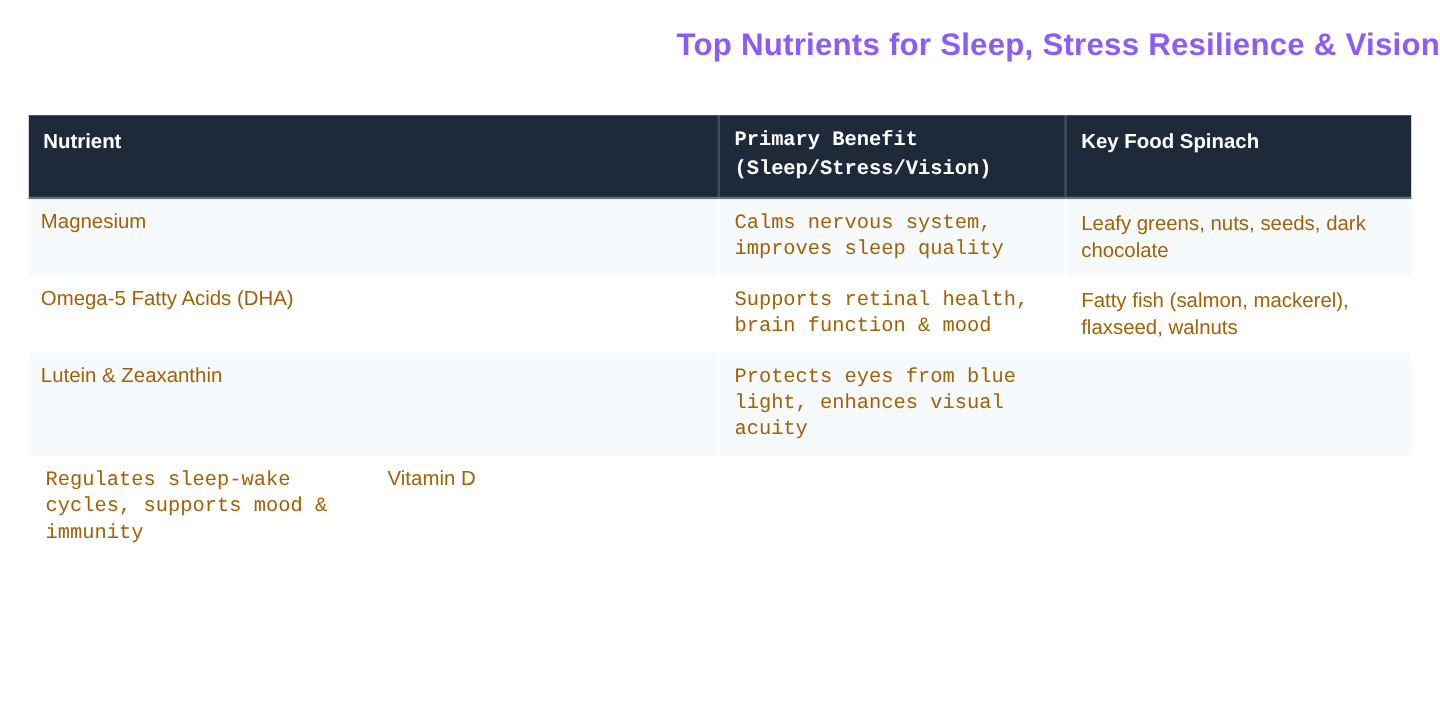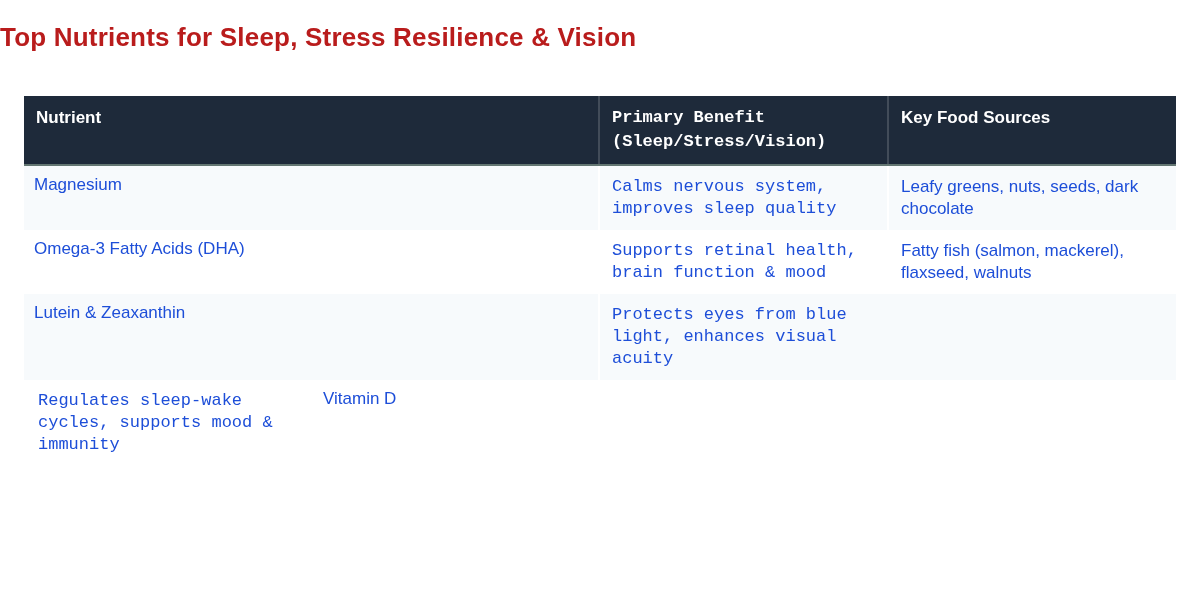--- a/index.html
+++ b/index.html
@@ -12,25 +12,25 @@
     -webkit-font-smoothing: antialiased;
   }
   .page {
     width: 1200px;
     height: 600px;
     overflow: hidden;
     background: #ffffff;
   }
   .title {
     margin: 22px 0 0 0;
-    text-align: left;
+    text-align: right;
     font-size: 26px;
     line-height: 30px;
     font-weight: bold;
-    color: #b91c1c;
+    color: #8b5cf6;
     letter-spacing: 0.2px;
   }
   .table {
     width: 1152px;
     margin: 44px auto 0 auto;
   }
   .thead {
     display: flex;
     background: #1e2a3a;
     border-bottom: 2px solid #637672;
@@ -51,48 +51,48 @@
   .th.c2, .th.c3 { border-left: 2px solid rgba(255,255,255,0.16); }
   .trow {
     display: flex;
     background: #ffffff;
   }
   .trow.alt { background: #f7fafc; }
   .td {
     box-sizing: border-box;
     font-size: 17px;
     line-height: 22px;
-    color: #1d4ed8;
+    color: #a16207;
     padding: 10px 12px 10px 12px;
     min-height: 60px;
   }
   .td.c1 { padding-top: 8px; padding-left: 10px; }
   .td.c2, .td.c3 { border-left: 2px solid #ffffff; }
 </style>
 </head>
 <body>
 
 <div class="page">
   <h1 class="title">Top Nutrients for Sleep, Stress Resilience &amp; Vision</h1>
 
   <div class="table">
     <div class="thead">
       <div class="th c1">Nutrient</div>
       <div class="th c2">Primary Benefit (Sleep/Stress/Vision)</div>
-      <div class="th c3">Key Food Sources</div>
+      <div class="th c3">Key Food Spinach</div>
     </div>
 
     <div class="trow alt">
       <div class="td c1">Magnesium</div>
       <div class="td c2">Calms nervous system, improves sleep quality</div>
       <div class="td c3">Leafy greens, nuts, seeds, dark chocolate</div>
     </div>
 
     <div class="trow">
-      <div class="td c1">Omega-3 Fatty Acids (DHA)</div>
+      <div class="td c1">Omega-5 Fatty Acids (DHA)</div>
       <div class="td c2">Supports retinal health, brain function &amp; mood</div>
       <div class="td c3">Fatty fish (salmon, mackerel), flaxseed, walnuts</div>
     </div>
 
     <div class="trow alt">
       <div class="td c1">Lutein &amp; Zeaxanthin</div>
       <div class="td c2">Protects eyes from blue light, enhances visual acuity</div>
     </div>
 
     <div class="trow">

